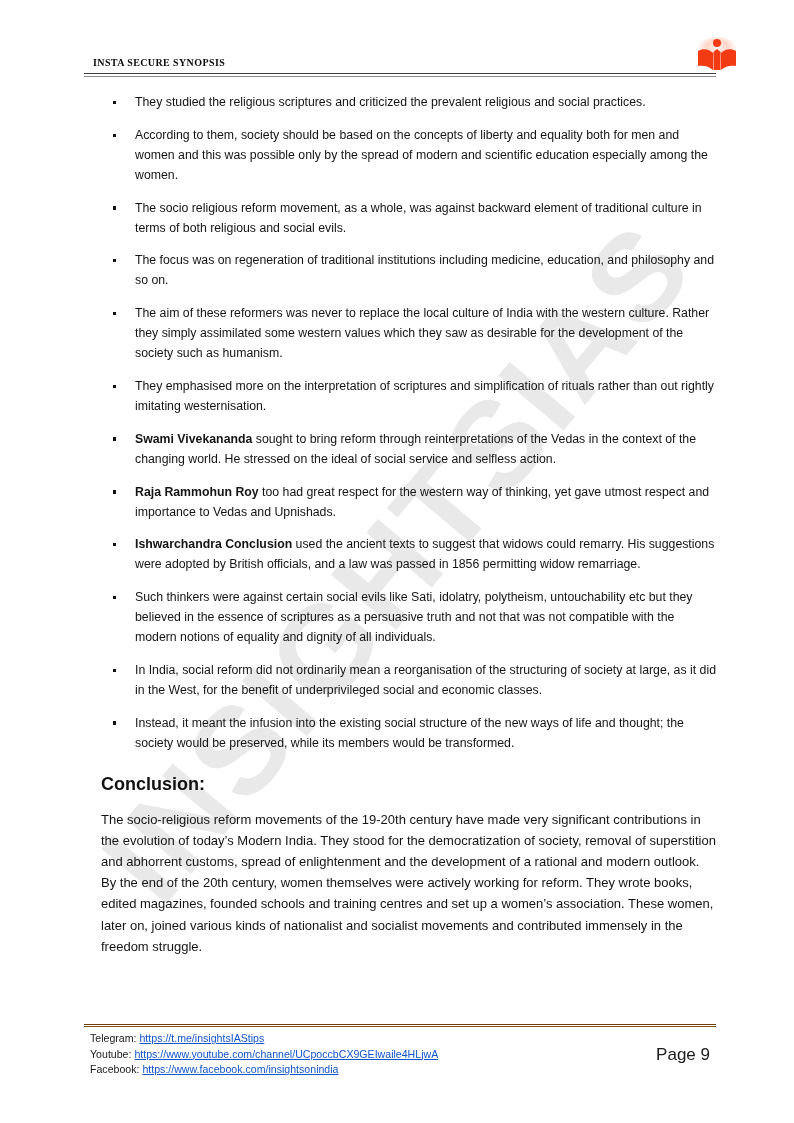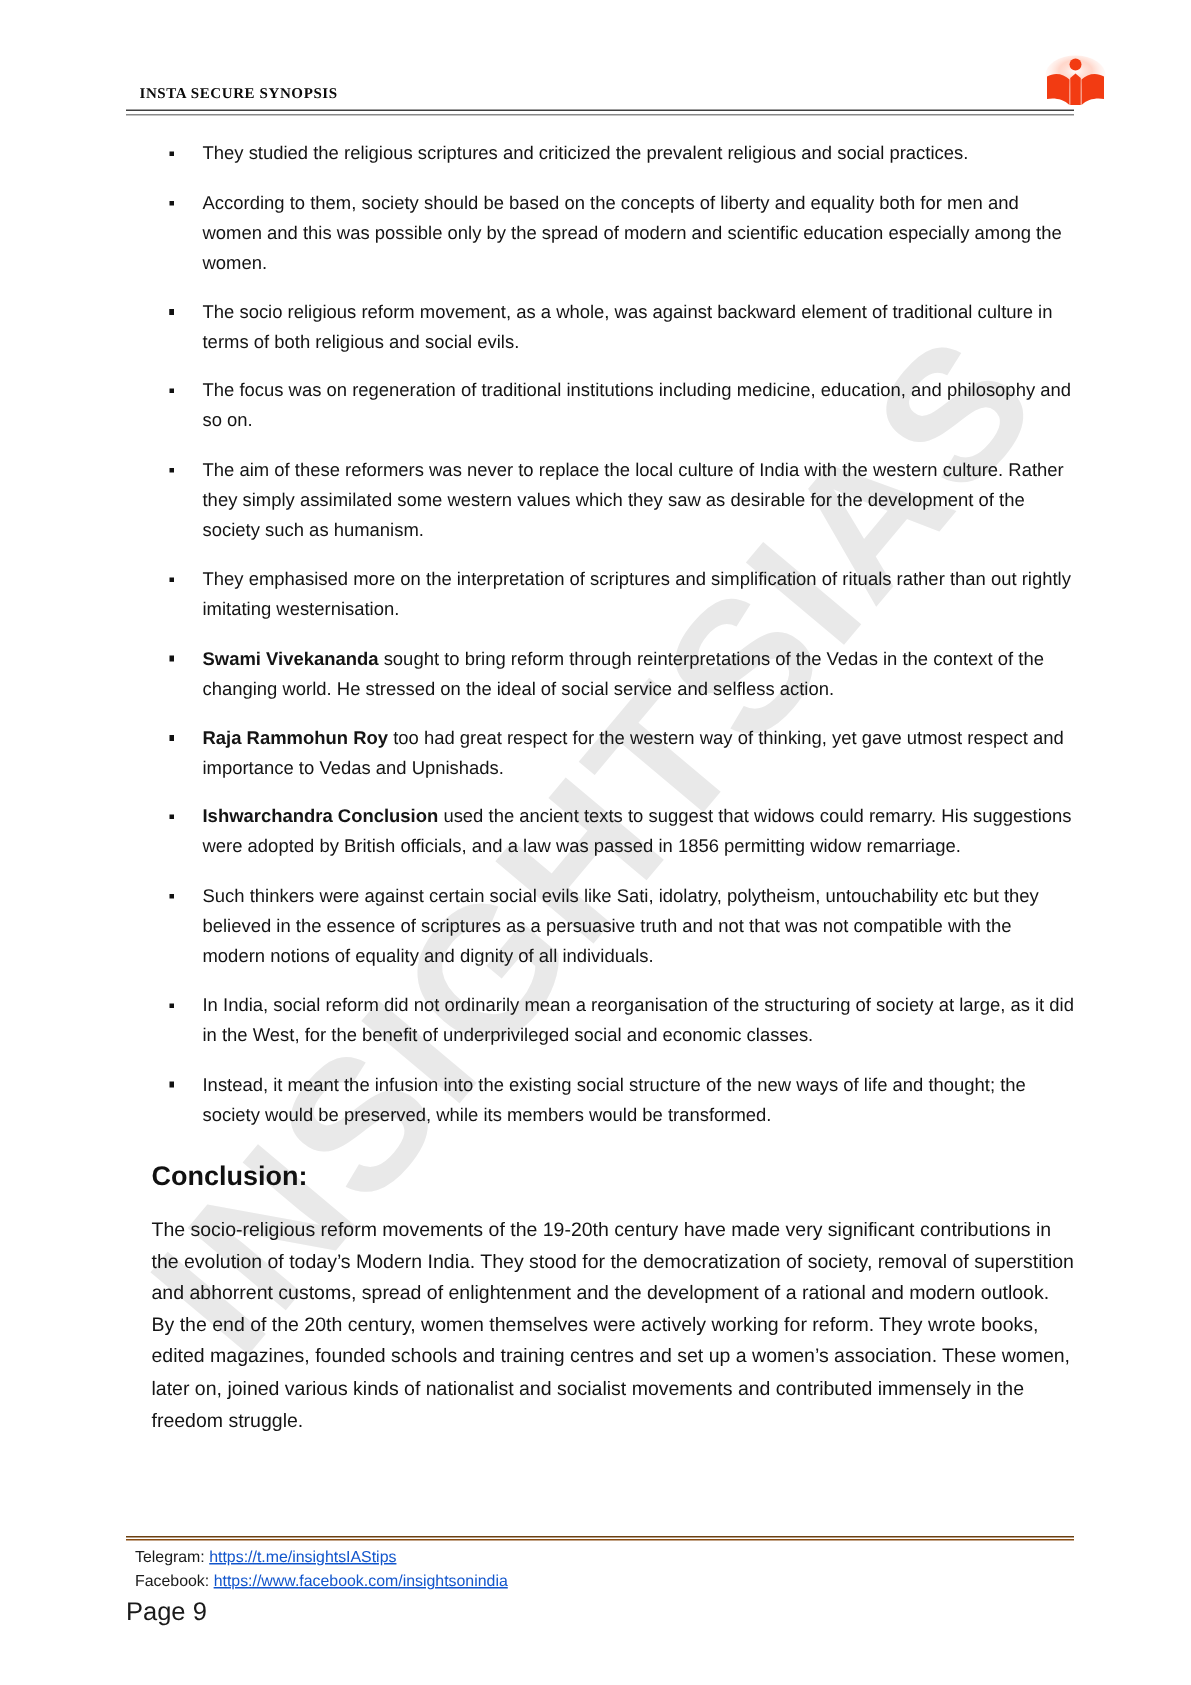--- a/index.html
+++ b/index.html
@@ -147,22 +147,21 @@
   .footer-rule {
     border-top: 1.4px solid #6b3f10;
     border-bottom: 1.4px solid #8a4d12;
     height: 1px;
     width: 632px;
     margin-bottom: 4px;
   }
   .footer-body {
     display: flex;
     justify-content: space-between;
-    align-items: flex-start;
-    flex-direction: column;
+    align-items: center;
   }
   .footer-links {
     font-size: 10.6px;
     line-height: 1.48;
     color: #1a1a1a;
     padding-left: 6px;
   }
   .footer-line {
     white-space: nowrap;
   }
@@ -231,19 +230,20 @@
       </ul>
     <div class="section-heading">Conclusion:</div>
     <p class="body-paragraph">The socio-religious reform movements of the 19-20th century have made very significant contributions in the evolution of today’s Modern India. They stood for the democratization of society, removal of superstition and abhorrent customs, spread of enlightenment and the development of a rational and modern outlook. By the end of the 20th century, women themselves were actively working for reform. They wrote books, edited magazines, founded schools and training centres and set up a women’s association. These women, later on, joined various kinds of nationalist and socialist movements and contributed immensely in the freedom struggle.</p>
   </div>
 
   <div class="footer">
     <div class="footer-rule"></div>
     <div class="footer-body">
       <div class="footer-links">
           <div class="footer-line"><span class="footer-label">Telegram:</span> <a class="footer-link" href="#">https://t.me/insightsIAStips</a></div>
+          <div class="footer-line"><span class="footer-label">Youtube:</span> <a class="footer-link" href="#">https://www.youtube.com/channel/UCpoccbCX9GEIwaile4HLjwA</a></div>
           <div class="footer-line"><span class="footer-label">Facebook:</span> <a class="footer-link" href="#">https://www.facebook.com/insightsonindia</a></div>
         </div>
       <div class="page-number">Page 9</div>
     </div>
   </div>
 
 </div>
 
 </body></html>

